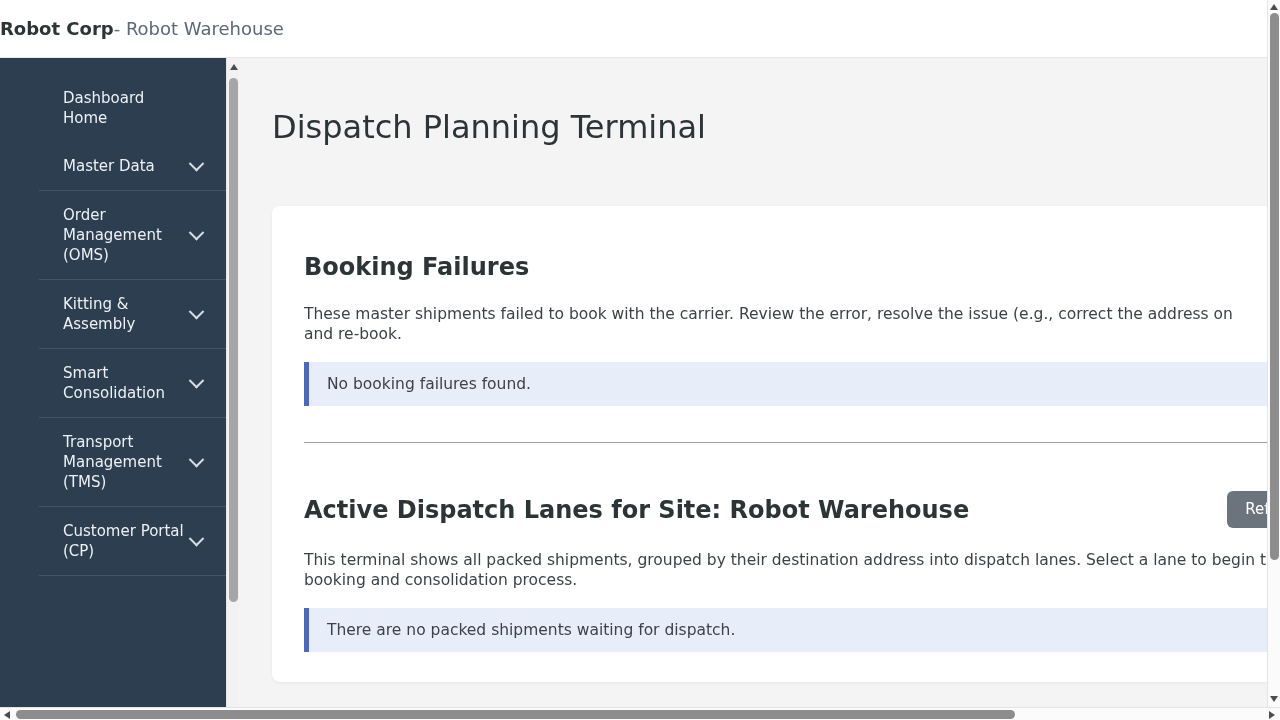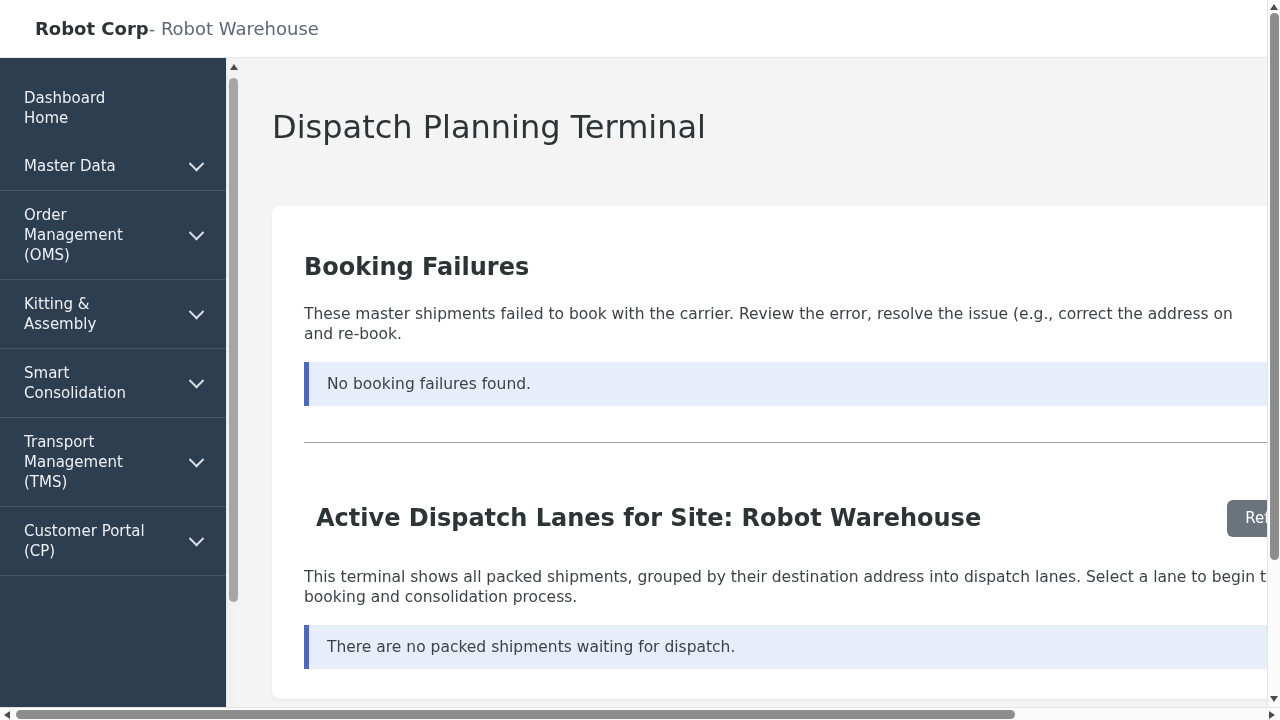--- a/index.html
+++ b/index.html
@@ -6,29 +6,29 @@
   .stage {
     position:relative; width:1280px; height:720px; overflow:hidden;
     background:#ffffff;
     font-family:"DejaVu Sans","Liberation Sans",sans-serif;
     color:#343a40;
   }
   
   .app-header {
     position:absolute; left:0; top:0; width:1280px; height:58px;
     background:#ffffff; border-bottom:1px solid #e7e7e9;
-    display:flex; align-items:center; padding-left:35px; box-sizing:border-box;
+    display:flex; align-items:center; box-sizing:border-box;
     font-size:18px;
   }
   .brand { font-weight:bold; color:#2d3436; }
   .brand-sub { color:#5c6878; }
   
   .sidebar {
     position:absolute; left:0; top:58px; width:226px; height:649px;
-    background:#2c3e50; overflow:hidden; box-sizing:border-box;
+    background:#2c3e50; overflow:hidden; box-sizing:border-box;padding-left:39px;
   }
   .sidebar ul { list-style:none; margin:0; padding:16px 0 0 0; }
   .sidebar li {
     display:flex; align-items:center; justify-content:space-between;
     padding:14px 24px; box-sizing:border-box;
     color:#edf1f5; font-size:15px; line-height:20px; cursor:pointer;
   }
   .sidebar li.exp { font-weight:normal; border-bottom:1px solid rgba(255,255,255,0.12); }
   .sidebar .lbl { max-width:130px; }
   .chev {
@@ -67,21 +67,21 @@
     margin:0 0 60px 0; font-size:32px; line-height:38px;
     font-weight:normal; color:#2d3436;
   }
   .card {
     width:1080px; box-sizing:border-box; background:#ffffff;
     border-radius:8px; box-shadow:0 1px 3px rgba(0,0,0,0.06);
     padding:30px 32px;
   }
   h2.section-heading { margin:16px 0 0 0; font-size:24px; line-height:30px; font-weight:bold; color:#2d3436; }
   .h2row { display:flex; align-items:center; justify-content:space-between; margin-top:48px; }
-  .h2row h2.section-heading { margin:12px; }
+  .h2row h2.section-heading { margin:0; }
   p.desc {
     margin:22px 0 0 0; font-size:15.5px; line-height:20px; color:#3d4249;
     white-space:pre-line;
   }
   .alert {
     margin-top:18px; background:#e8eef9; border-left:5px solid #4a69bd;
     padding:12px 18px; font-size:15.5px; line-height:20px; color:#3d4249;
   }
   hr.divider { border:none; border-top:1px solid #9f9f9f; margin:36px 0 0 0; }
   .refresh-btn {

